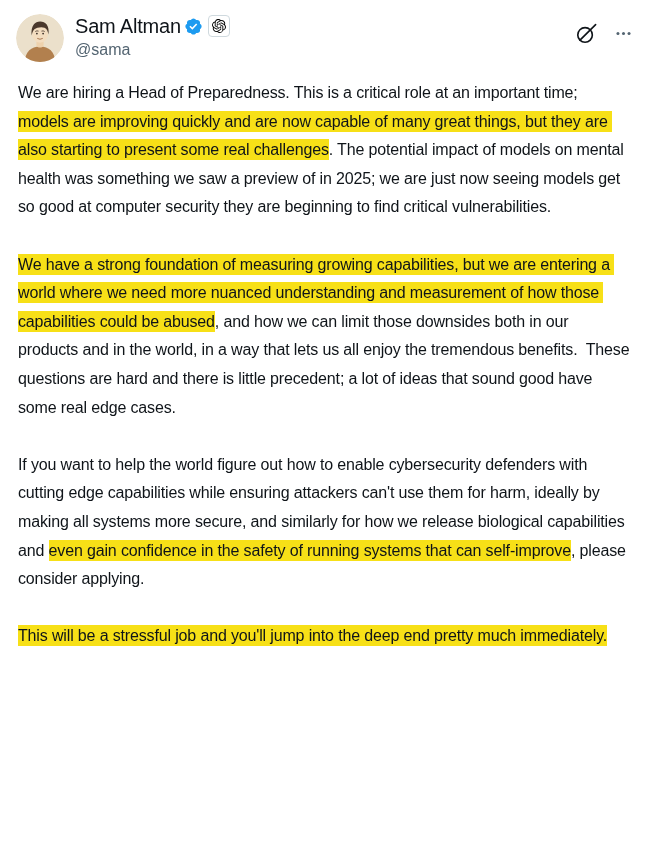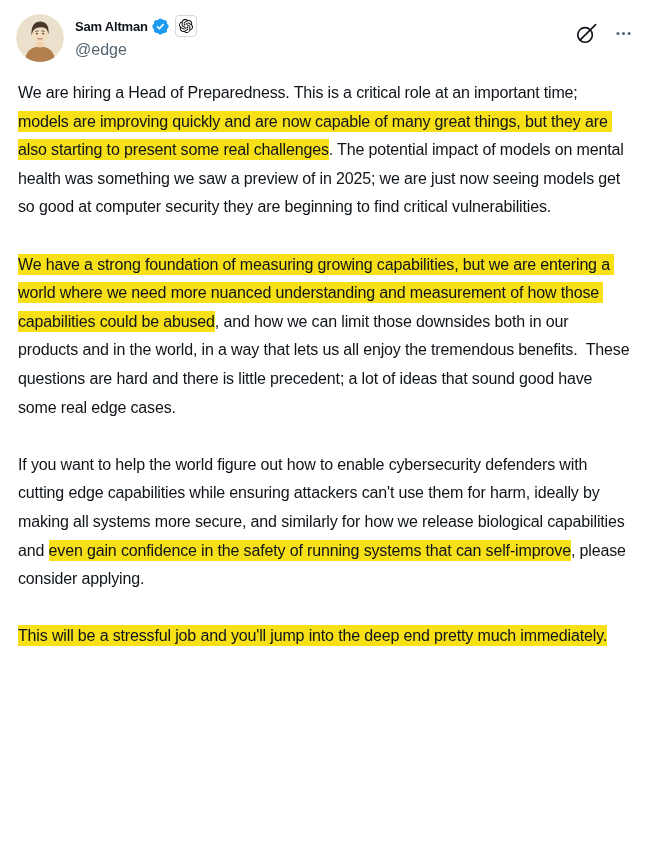--- a/index.html
+++ b/index.html
@@ -24,21 +24,21 @@
     padding:14px 18px 0 16px;
   }
   .avatar{
     width:48px;height:48px;border-radius:50%;
     overflow:hidden;flex:0 0 48px;cursor:pointer;
   }
   .avatar svg{display:block;}
   .id-block{margin-left:11px;min-width:0;}
   .name-row{display:flex;align-items:center;height:24px;}
   .display-name{
-    font-size:13px;font-weight:700;color:var(--text);
+    font-size:20px;font-weight:400;color:var(--text);
     letter-spacing:-0.2px;cursor:pointer;
   }
   .verified{width:19px;height:19px;margin-left:3px;display:inline-flex;align-items:center;}
   .affiliation{
     width:22px;height:22px;margin-left:5px;
     border:1px solid var(--border);border-radius:4px;
     display:inline-flex;align-items:center;justify-content:center;
     background:#fff;cursor:pointer;
   }
   .handle{font-size:16px;color:var(--secondary);margin-top:3px;cursor:pointer;}
@@ -86,21 +86,21 @@
           <svg viewBox="0 0 24 24" width="19" height="19">
             <path fill="#1D9BF0" d="M22.25 12c0-1.43-.88-2.67-2.19-3.34.46-1.39.2-2.9-.81-3.91s-2.52-1.27-3.91-.81c-.66-1.31-1.91-2.19-3.34-2.19s-2.67.88-3.33 2.19c-1.4-.46-2.91-.2-3.92.81s-1.26 2.52-.8 3.91c-1.31.67-2.2 1.91-2.2 3.34s.89 2.67 2.2 3.34c-.46 1.39-.21 2.9.8 3.91s2.52 1.26 3.91.81c.67 1.31 1.91 2.19 3.34 2.19s2.68-.88 3.34-2.19c1.39.45 2.9.2 3.91-.81s1.27-2.52.81-3.91c1.31-.67 2.19-1.91 2.19-3.34zm-11.71 4.2L6.8 12.46l1.41-1.42 2.26 2.26 4.8-5.23 1.47 1.36-6.2 6.77z"></path>
           </svg>
         </span>
         <span class="affiliation">
           <svg viewBox="0 0 24 24" width="14" height="14">
             <path fill="#000000" d="M22.2819 9.8211a5.9847 5.9847 0 0 0-.5157-4.9108 6.0462 6.0462 0 0 0-6.5098-2.9A6.0651 6.0651 0 0 0 4.9807 4.1818a5.9847 5.9847 0 0 0-3.9977 2.9 6.0462 6.0462 0 0 0 .7427 7.0966 5.98 5.98 0 0 0 .511 4.9107 6.051 6.051 0 0 0 6.5146 2.9001A5.9847 5.9847 0 0 0 13.2599 24a6.0557 6.0557 0 0 0 5.7718-4.2058 5.9894 5.9894 0 0 0 3.9977-2.9001 6.0557 6.0557 0 0 0-.7475-7.0729zm-9.022 12.6081a4.4755 4.4755 0 0 1-2.8764-1.0408l.1419-.0804 4.7783-2.7582a.7948.7948 0 0 0 .3927-.6813v-6.7369l2.02 1.1686a.071.071 0 0 1 .038.052v5.5826a4.504 4.504 0 0 1-4.4945 4.4944zm-9.6607-4.1254a4.4708 4.4708 0 0 1-.5346-3.0137l.142.0852 4.783 2.7582a.7712.7712 0 0 0 .7806 0l5.8428-3.3685v2.3324a.0804.0804 0 0 1-.0332.0615L9.74 19.9502a4.4992 4.4992 0 0 1-6.1408-1.6464zM2.3408 7.8956a4.485 4.485 0 0 1 2.3655-1.9728V11.6a.7664.7664 0 0 0 .3879.6765l5.8144 3.3543-2.0201 1.1685a.0757.0757 0 0 1-.071 0l-4.8303-2.7865A4.504 4.504 0 0 1 2.3408 7.8956zm16.5963 3.8558L13.1038 8.364 15.1192 7.2a.0757.0757 0 0 1 .071 0l4.8303 2.7913a4.4944 4.4944 0 0 1-.6765 8.1042v-5.6772a.79.79 0 0 0-.407-.667zm2.0107-3.0231l-.142-.0852-4.7735-2.7818a.7759.7759 0 0 0-.7854 0L9.409 9.2297V6.8974a.0662.0662 0 0 1 .0284-.0615l4.8303-2.7866a4.4992 4.4992 0 0 1 6.6802 4.66zM8.3065 12.863l-2.02-1.1638a.0804.0804 0 0 1-.038-.0567V6.0742a4.4992 4.4992 0 0 1 7.3757-3.4537l-.142.0805L8.704 5.459a.7948.7948 0 0 0-.3927.6813zm1.0976-2.3654l2.602-1.4998 2.6069 1.4998v2.9994l-2.5974 1.4997-2.6067-1.4997z"></path>
           </svg>
         </span>
       </div>
-      <div class="handle">@edge</div>
+      <div class="handle">@sama</div>
     </div>
 
     <div class="header-actions">
       <span class="icon-btn">
         <svg viewBox="0 0 24 24" width="23" height="23" fill="none" stroke="#0F1419" stroke-width="1.7" stroke-linecap="round">
           <circle cx="10.5" cy="13.5" r="7.6"></circle>
           <line x1="5.2" y1="18.9" x2="21.5" y2="2.8"></line>
         </svg>
       </span>
       <span class="icon-btn">

